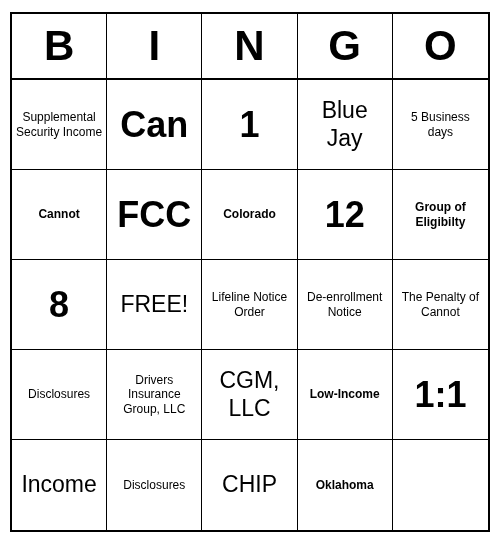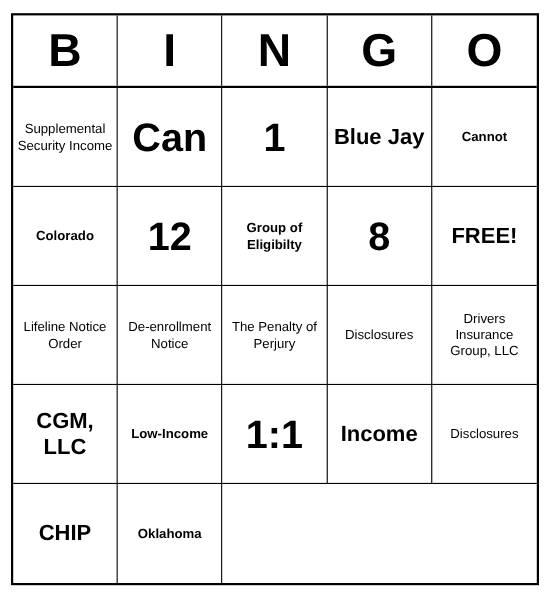--- a/index.html
+++ b/index.html
@@ -48,22 +48,22 @@
       font-size: 14px;
       line-height: 1.2;
     }
     .bingo-cell:nth-child(5n) {
       border-right: none;
     }
     .bingo-cell:nth-child(n+21) {
       border-bottom: none;
     }
     .bingo-cell.large {
-      font-size: 20px;
-      font-weight: bold;
+      font-size: 23px;
+      font-weight: normal;
     }
     .bingo-cell.medium {
       font-size: 12px;
       font-weight: bold;
     }
     .bingo-cell.xlarge {
       font-size: 36px;
       font-weight: bold;
     }
     .bingo-cell.small {
@@ -79,29 +79,31 @@
       <div class="bingo-header-cell">I</div>
       <div class="bingo-header-cell">N</div>
       <div class="bingo-header-cell">G</div>
       <div class="bingo-header-cell">O</div>
     </div>
   <div class="bingo-grid">
   <div class="bingo-cell small">Supplemental Security Income</div>
       <div class="bingo-cell xlarge">Can</div>
       <div class="bingo-cell xlarge">1</div>
       <div class="bingo-cell large">Blue Jay</div>
+      <div class="bingo-cell small">5 Business days</div>
       <div class="bingo-cell medium">Cannot</div>
+      <div class="bingo-cell xlarge">FCC</div>
       <div class="bingo-cell medium">Colorado</div>
       <div class="bingo-cell xlarge">12</div>
       <div class="bingo-cell medium">Group of Eligibilty</div>
       <div class="bingo-cell xlarge">8</div>
       <div class="bingo-cell large">FREE!</div>
       <div class="bingo-cell small">Lifeline Notice Order</div>
       <div class="bingo-cell small">De-enrollment Notice</div>
-      <div class="bingo-cell small">The Penalty of Perjury</div>
+      <div class="bingo-cell small">The Penalty of Cannot</div>
       <div class="bingo-cell small">Disclosures</div>
       <div class="bingo-cell small">Drivers Insurance Group, LLC</div>
       <div class="bingo-cell large">CGM, LLC</div>
       <div class="bingo-cell medium">Low-Income</div>
       <div class="bingo-cell xlarge">1:1</div>
       <div class="bingo-cell large">Income</div>
       <div class="bingo-cell small">Disclosures</div>
       <div class="bingo-cell large">CHIP</div>
       <div class="bingo-cell medium">Oklahoma</div>
     </div>

